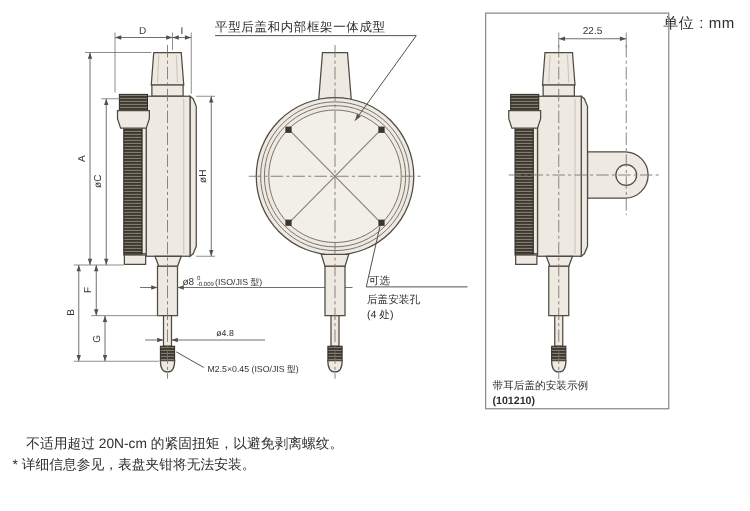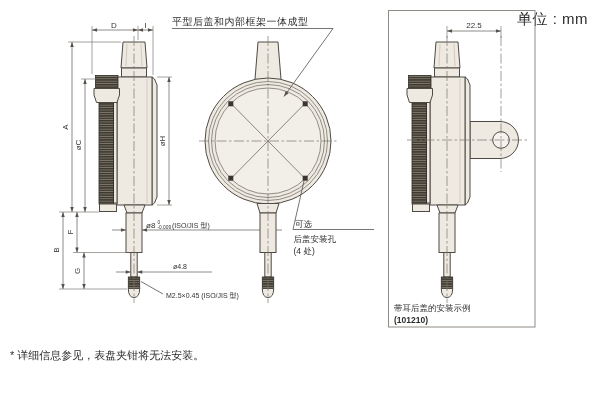--- a/index.html
+++ b/index.html
@@ -2,21 +2,21 @@
 <html style="--body-fill: #eee9e1; --face-fill: #f2eee8; --outline: #4f4a44; --dim-line: #6b6660; --knurl: #3c382f; --text: #333333;"><head>
 <meta charset="utf-8">
 <style>
   :root{
     --body-fill:#eee9e1; --face-fill:#f2eee8; --outline:#4f4a44;
     --dim-line:#6b6660; --knurl:#3c382f; --text:#333333;
   }
   html,body{margin:0;padding:0;background:#fff;}
   .screen{position:relative;width:600px;height:409px;background:#ffffff;overflow:hidden;
           font-family:"Liberation Sans","DejaVu Sans",sans-serif;}
-  .unit-label{position:absolute;top:10px;right:12px;font-size:15px;color:#2d2d2d;letter-spacing:0.5px;}
+  .unit-label{position:absolute;top:10px;right:12px;font-size:12px;color:#2d2d2d;letter-spacing:0.5px;}
   .drawing{position:absolute;top:0;left:0;}
   .footnotes{position:absolute;left:10px;top:347px;width:585px;font-size:11px;
              line-height:16.5px;color:#2d2d2d;}
   .footnotes .indent{padding-left:11px;}
   
   .bodyfill{fill:var(--body-fill);stroke:var(--outline);stroke-width:1;}
   .facefill{fill:var(--face-fill);stroke:#7a756d;stroke-width:0.8;}
   .ring{fill:none;stroke:#7a756d;stroke-width:0.8;}
   .knurlfill{fill:url(#knurl);stroke:#2f2b26;stroke-width:0.8;}
   .dim{stroke:var(--dim-line);stroke-width:0.75;fill:none;}
@@ -185,16 +185,17 @@
         <line class="dim" x1="447" y1="31" x2="501" y2="31" marker-start="url(#arw)" marker-end="url(#arw)"></line>
         <text class="lbl" x="474" y="27.5" text-anchor="middle">22.5</text>
       </g>
 
       <text class="lbl-cn" x="394" y="311">带耳后盖的安装示例</text>
       <text class="lbl-cn bold" x="394" y="323">(101210)</text>
     </g>
   </svg>
 
   <div class="footnotes">
+    <div class="indent">不适用超过 20N-cm 的紧固扭矩，以避免剥离螺纹。</div>
     <div>* 详细信息参见，表盘夹钳将无法安装。</div>
   </div>
 
 </div>
 
 </body></html>

